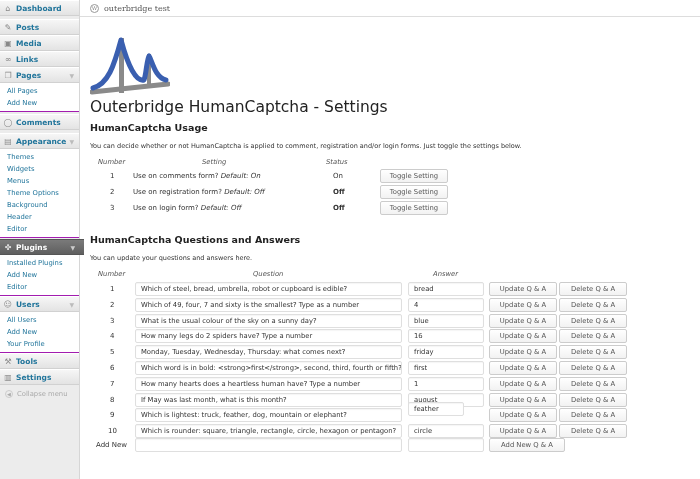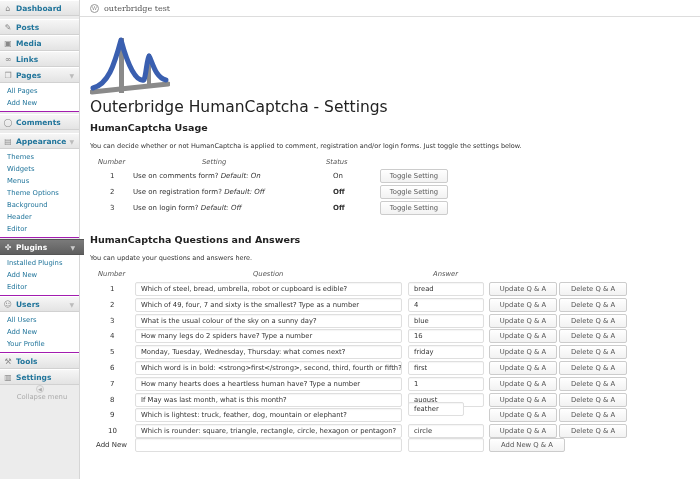--- a/index.html
+++ b/index.html
@@ -11,21 +11,21 @@
   .menu-top { height: 16px; display: flex; align-items: center; padding-left: 3px; font-weight: bold; font-size: 7.5px; color: #21759b;
     background: linear-gradient(#f6f6f6, #e3e3e3); border-top: 1px solid #fff; border-bottom: 1px solid #d1d1d1; position: relative; }
   .menu-top .ico { width: 10px; height: 10px; margin-right: 3px; display: inline-flex; align-items: center; justify-content: center; color: #888; font-size: 8px; font-weight: normal; }
   .menu-top .arrow { position: absolute; right: 5px; top: 4px; color: #bbb; font-size: 6px; font-weight: normal; }
   .menu-top.current { background: linear-gradient(#7a7a7a, #5f5f5f); color: #fff; border-color: #555; width: 84px; z-index: 2; }
   .menu-top.current .ico { color: #ddd; }
   .menu-top.current .arrow { color: #ccc; }
   .submenu { background: #fff; padding: 2px 0 2px 0; border-bottom: 1px solid #a21caf; }
   .submenu .sub { height: 12px; line-height: 12px; padding-left: 7px; font-size: 6.8px; color: #21759b; }
   .submenu .sub.cur { color: #222; font-weight: bold; line-height: 10px; height: auto; padding-top: 1px; padding-bottom: 1px; }
-  .collapse { height: 18px; display: flex; align-items: center; padding-left: 5px; color: #aaa; font-size: 6.8px; flex-direction: column; }
+  .collapse { height: 18px; display: flex; align-items: center; padding-left: 5px; color: #aaa; font-size: 6.8px; }
   .collapse .ico { width: 8px; height: 8px; border-radius: 50%; border: 1px solid #ccc; margin-right: 4px; display: inline-flex; align-items: center; justify-content: center; font-size: 5px; color: #aaa; }
 
   
   #header { position: absolute; left: 80px; top: 0; width: 620px; height: 17px; border-bottom: 1px solid #ddd; display: flex; align-items: center; padding-left: 10px; }
   #header .wp { width: 9px; height: 9px; border-radius: 50%; border: 1px solid #999; font-size: 5px; color: #888; display: inline-flex; align-items: center; justify-content: center; margin-right: 5px; }
   #header .site { font-family: "DejaVu Serif", serif; font-size: 8px; color: #555; }
 
   
   #main { position: absolute; left: 90px; top: 18px; width: 600px; }
   #logo { position: absolute; left: 0px; top: 10px; width: 80px; height: 72px; }

